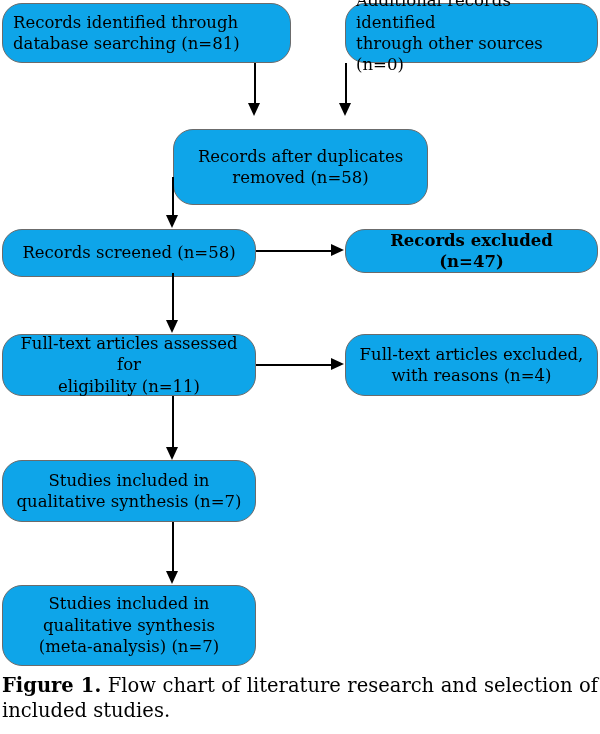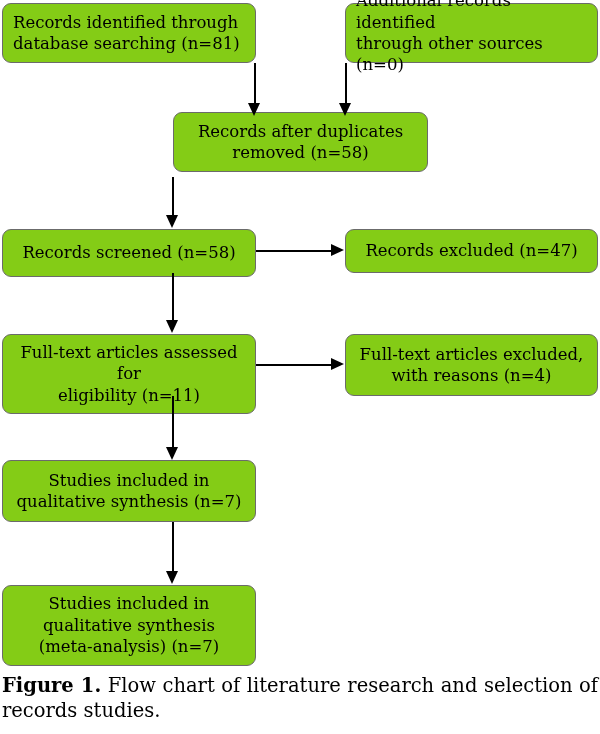--- a/index.html
+++ b/index.html
@@ -15,22 +15,22 @@
     overflow: hidden;
     font-family: "DejaVu Serif", "Liberation Serif", serif;
     color: #000000;
   }
 
   
   .node {
     position: absolute;
     box-sizing: border-box;
     border: 1.6px solid #6b6b6b;
-    border-radius: 9px;
-    background: #84cc16;
+    border-radius: 20px;
+    background: #0ea5e9;
     display: flex;
     align-items: center;
     justify-content: center;
     padding: 2px 10px;
   }
   .node .node-text {
     display: block;
     width: 100%;
     font-family: "DejaVu Serif", "Liberation Serif", serif;
     font-size: 16.5px;
@@ -80,44 +80,44 @@
   #caption .cap-label {
     font-weight: bold;
     margin-top: 19px;
   }
 </style>
 </head>
 <body>
 
 <div id="page">
 
-  <div class="node align-left" style="left:2px; top:3px; width:254px; height:60px;">
+  <div class="node align-left" style="left:2px; top:3px; width:289px; height:60px;">
     <span class="node-text">Records identified through
 database searching (n=81)</span>
   </div>
 
   <div class="node align-left" style="left:345px; top:3px; width:253px; height:60px;">
     <span class="node-text">Additional records identified
 through other sources (n=0)</span>
   </div>
 
-  <div class="node align-center" style="left:173px; top:112px; width:255px; height:60px;">
+  <div class="node align-center" style="left:173px; top:129px; width:255px; height:76px;">
     <span class="node-text">Records after duplicates
 removed (n=58)</span>
   </div>
 
   <div class="node align-center" style="left:2px; top:229px; width:254px; height:48px;">
     <span class="node-text">Records screened (n=58)</span>
   </div>
 
-  <div class="node align-center" style="left:345px; top:229px; width:253px; height:44px;">
+  <div class="node align-center" style="left:345px; top:229px; width:253px; height:44px;font-weight:bold;">
     <span class="node-text">Records excluded (n=47)</span>
   </div>
 
-  <div class="node align-center" style="left:2px; top:334px; width:254px; height:80px;">
+  <div class="node align-center" style="left:2px; top:334px; width:254px; height:62px;">
     <span class="node-text">Full-text articles assessed for
 eligibility (n=11)</span>
   </div>
 
   <div class="node align-center" style="left:345px; top:334px; width:253px; height:62px;">
     <span class="node-text">Full-text articles excluded,
 with reasons (n=4)</span>
   </div>
 
   <div class="node align-center" style="left:2px; top:460px; width:254px; height:62px;">
@@ -148,15 +148,15 @@
 
   <div class="conn h" style="left:256px; top:364px; width:76px;"></div>
   <div class="arrowhead right" style="left:331px; top:358px;"></div>
 
   <div class="conn v" style="left:172px; top:396px; height:52px;"></div>
   <div class="arrowhead down" style="left:166px; top:447px;"></div>
 
   <div class="conn v" style="left:172px; top:522px; height:50px;"></div>
   <div class="arrowhead down" style="left:166px; top:571px;"></div>
 
-  <div id="caption"><span class="cap-label">Figure 1.</span><span> Flow chart of literature research and selection of records studies.</span></div>
+  <div id="caption"><span class="cap-label">Figure 1.</span><span> Flow chart of literature research and selection of included studies.</span></div>
 
 </div>
 
 </body></html>

